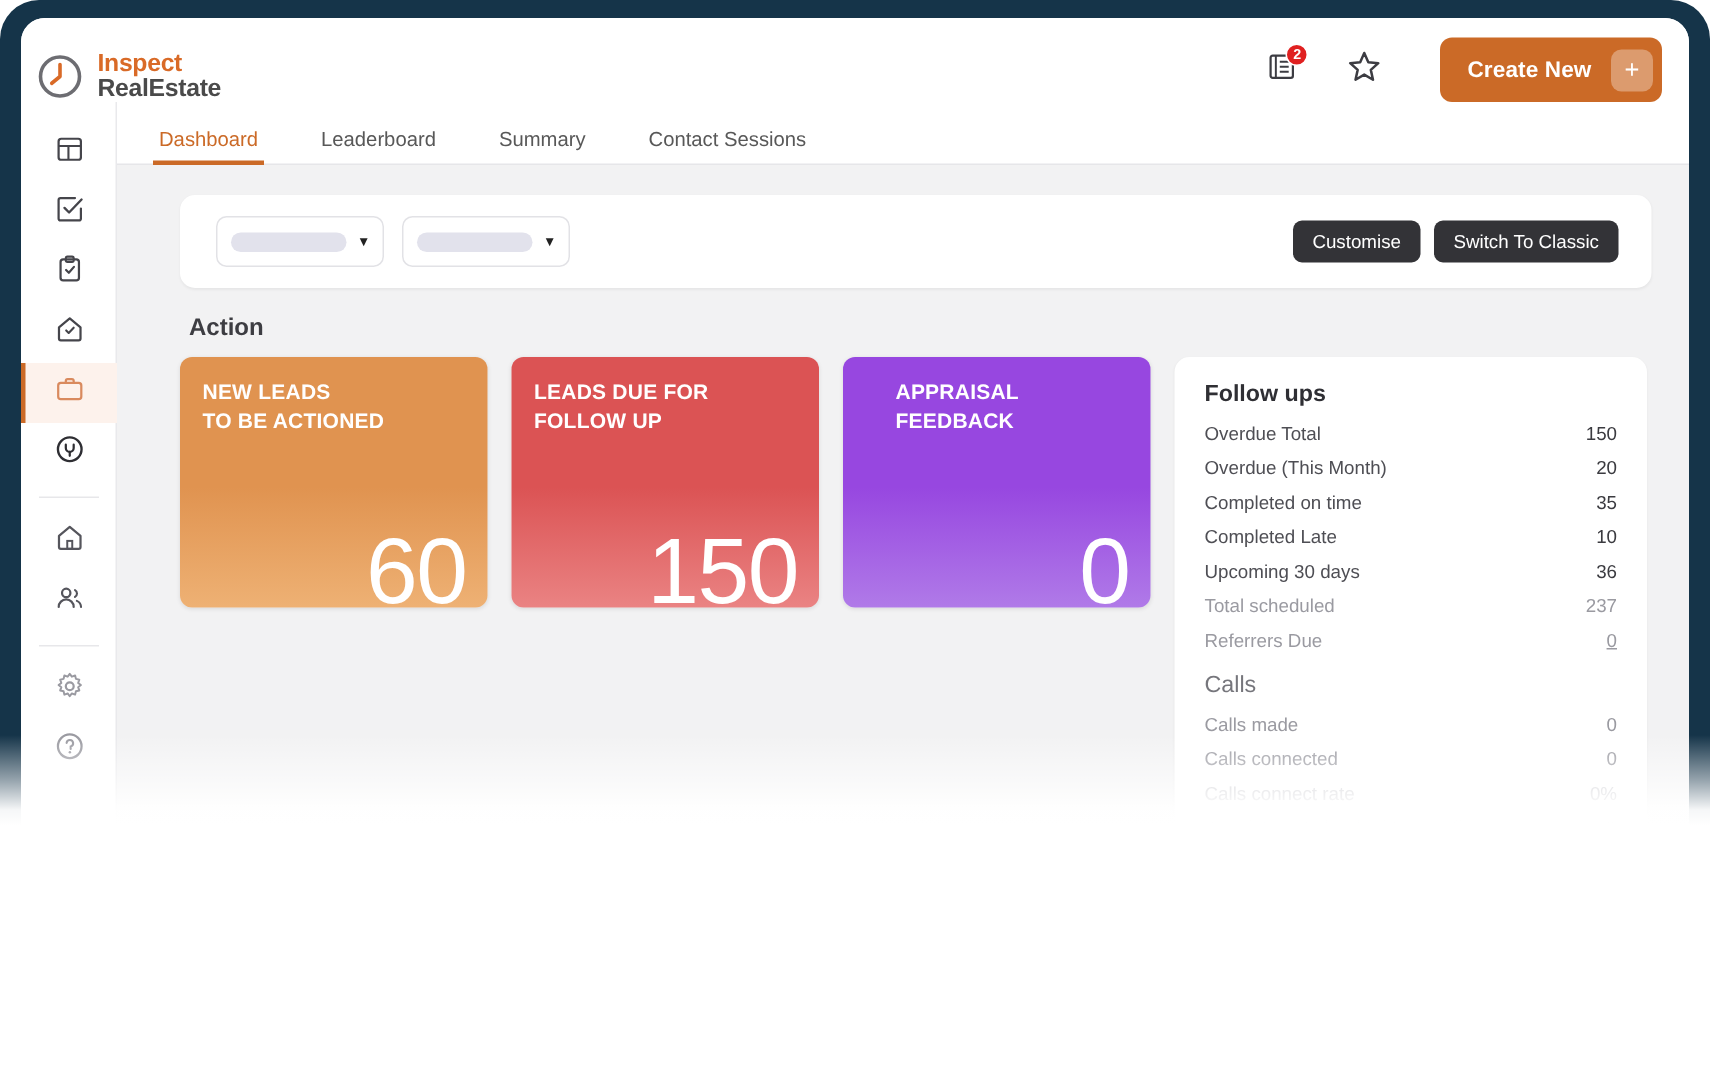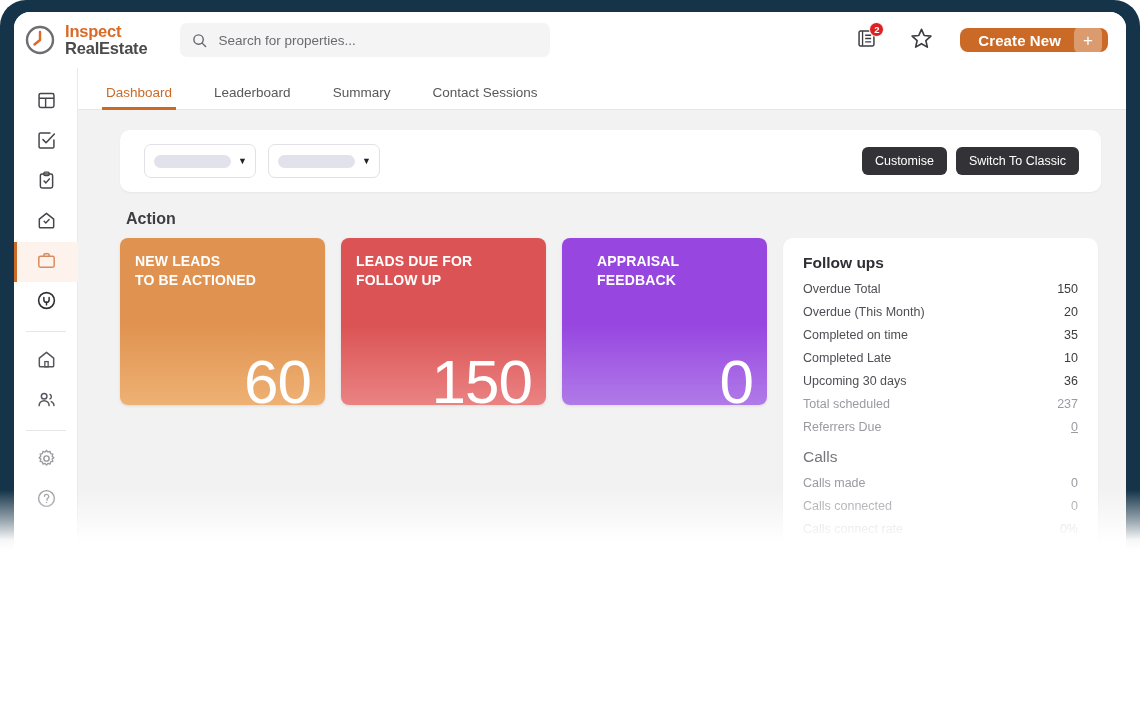--- a/index.html
+++ b/index.html
@@ -38,21 +38,21 @@
         #ffffff 150px);
     pointer-events: none;
     z-index: 60;
   }
 
   
   #topbar {
     position: absolute; left: 0; top: 0;
     width: 1112px; height: 56px;
     background: #ffffff;
-    display: flex; align-items: center;
+    display: flex; align-items: flex-end;
   }
   .logo-wrap { display:flex; align-items:center; margin-left: 10px; }
   .logo-mark { width: 32px; height: 32px; flex: none; }
   .logo-text { margin-left: 9px; line-height: 1.02; }
   .logo-line1 { font-size: 16.5px; font-weight: 700; color: #d96a27; letter-spacing: -0.2px;}
   .logo-line2 { font-size: 16.5px; font-weight: 700; color: #4a4a4a; letter-spacing: -0.2px;}
 
   #search {
     margin-left: 33px;
     width: 370px; height: 34px;
@@ -71,21 +71,21 @@
   .iconbtn { position: relative; width: 30px; height: 30px; display:flex; align-items:center; justify-content:center; cursor: pointer; }
   .badge {
     position: absolute; top: -3px; right: -3px;
     min-width: 15px; height: 15px; border-radius: 8px;
     background: #e02020; color: #fff; font-size: 9.5px; font-weight: 700;
     display:flex; align-items:center; justify-content:center; padding: 0 3px;
     border: 1.5px solid #fff;
   }
   #star-btn { margin-left: 25px; }
   #create-new {
-    margin-left: 24px; height: 24px; background: #cb6a27;
+    margin-left: 36px; height: 43px; background: #cb6a27;
     border-radius: 8px; display:flex; align-items:center;
     padding: 0 6px 0 18px; color:#fff; cursor:pointer;
   }
   #create-new .cn-label { font-size: 15px; font-weight: 700; letter-spacing: 0.1px; }
   #create-new .cn-plus {
     margin-left: 13px; width: 28px; height: 28px; border-radius: 7px;
     background: rgba(255,255,255,0.33); display:flex; align-items:center; justify-content:center;
     font-size: 17px; line-height: 1; font-weight: 400;
   }
 
@@ -221,29 +221,20 @@
             <circle cx="16" cy="16" r="13" fill="none" stroke="#6d6d72" stroke-width="2.4"></circle>
             <path d="M16 8 L16 16 L10.5 20.5" fill="none" stroke="#d96a27" stroke-width="2.4" stroke-linecap="round" stroke-linejoin="round"></path>
           </svg>
         </span>
         <span class="logo-text">
           <div class="logo-line1">Inspect</div>
           <div class="logo-line2">RealEstate</div>
         </span>
       </div>
 
-      <div id="search">
-        <span class="sicon">
-          <svg viewBox="0 0 16 16" width="15" height="15">
-            <circle cx="7" cy="7" r="5" fill="none" stroke="#65666b" stroke-width="1.5"></circle>
-            <line x1="10.8" y1="10.8" x2="14.5" y2="14.5" stroke="#65666b" stroke-width="1.5" stroke-linecap="round"></line>
-          </svg>
-        </span>
-        <input class="sinput" type="text" placeholder="Search for properties..." style="">
-      </div>
 
       <div class="topright">
 
         <div class="iconbtn" id="notif-btn">
           <span>
             <svg viewBox="0 0 24 24" width="21" height="21">
               <rect x="3.5" y="3.5" width="17" height="17" rx="1.6" fill="none" stroke="#3c3c42" stroke-width="1.7"></rect>
               <line x1="7.5" y1="3.8" x2="7.5" y2="20.2" stroke="#3c3c42" stroke-width="1.5"></line>
               <line x1="10.5" y1="8.2" x2="17.3" y2="8.2" stroke="#3c3c42" stroke-width="1.6"></line>
               <line x1="10.5" y1="12" x2="17.3" y2="12" stroke="#3c3c42" stroke-width="1.6"></line>

